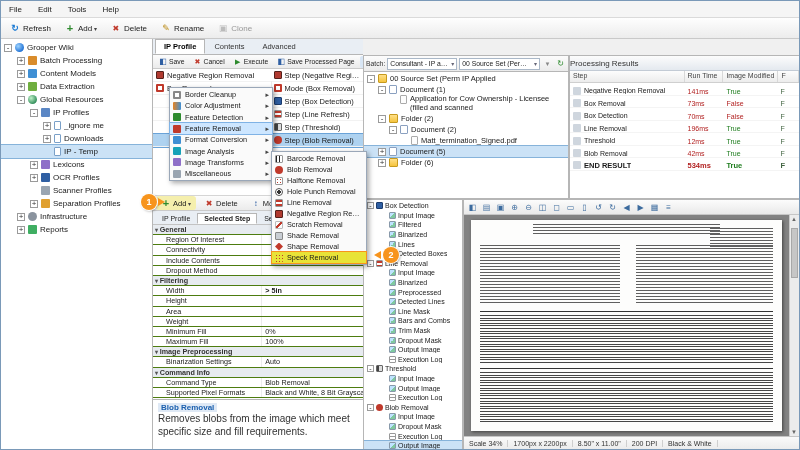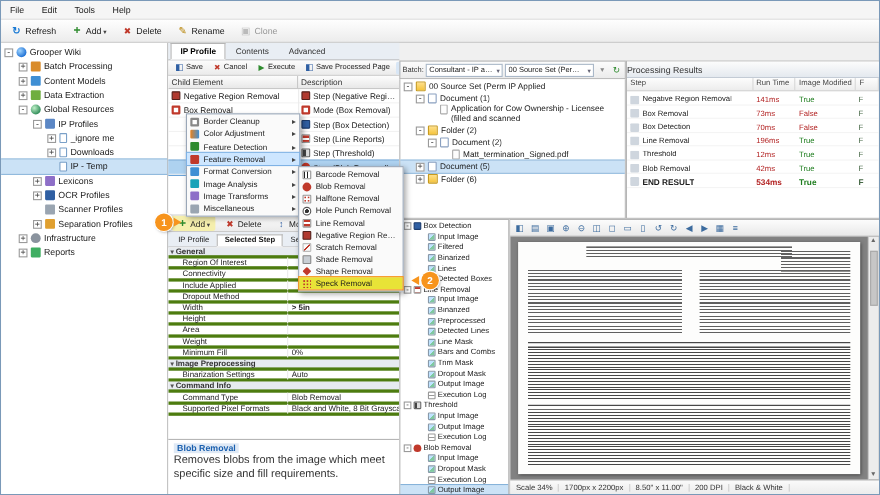--- a/index.html
+++ b/index.html
@@ -94,21 +94,21 @@
 
 
 #stoolbar{position:absolute;left:152px;top:194px;width:210px;height:16px;background:linear-gradient(#fcfcfc,#ebebeb);border-top:1px solid #d5d5d5;border-bottom:1px solid #cacaca;display:flex;align-items:center;font-size:7.5px;gap:3px;padding:0 3px}
 .sbtn{display:flex;align-items:center;gap:2px;padding:1px 4px;border:1px solid transparent;white-space:nowrap}
 #ptabs{position:absolute;left:152px;top:210px;width:210px;height:14px;background:#e9eef4;border-bottom:1px solid #c3c3c3;display:flex;align-items:flex-end;font-size:7px;padding-left:2px}
 .ptab{padding:1px 6px;border:1px solid transparent;white-space:nowrap;overflow:hidden}
 .ptab[data-active="true"]{background:#fff;border:1px solid #b6b6b6;border-bottom-color:#fff;font-weight:bold}
 
 
 #pgrid{position:absolute;left:152px;top:224px;width:210px;height:174px;background:#fff;overflow:hidden}
-.prow{display:flex;height:10.2px;border-bottom:3px solid #4d7c0f;font-size:7.2px;align-items:center}
+.prow{display:flex;height:10.2px;border-bottom:1px solid #4d7c0f;font-size:7.2px;}
 .pname{width:52%;padding:0 2px 0 4px;border-right:1px solid #ebebeb;overflow:hidden;white-space:nowrap}
 .pval{flex:1;padding:0 3px;overflow:hidden;white-space:nowrap;color:#222}
 .prow[data-type="cat"]{background:#e7ebf0;font-weight:bold;color:#333}
 .prow[data-type="cat"] .pname{width:100%;border-right:0;padding-left:2px}
 .prow[data-type="cat"] .pname::before{content:"▾ ";font-size:6px;color:#555}
 .prow[data-type="row"] .pname{padding-left:13px}
 .prow[data-bold="true"] .pval{font-weight:bold}
 
 
 #pdesc{position:absolute;left:152px;top:398px;width:210px;height:51px;background:#fff;border-top:1px solid #b6b6b6;padding:3px 5px;overflow:hidden}
@@ -183,21 +183,21 @@
 .tx.dense{background:repeating-linear-gradient(180deg,rgba(25,25,25,.8) 0 1px,transparent 1px 2.6px)}
 .hr{position:absolute;border-top:1px solid #333}
 .vscroll{position:absolute;right:0;top:0;bottom:0;width:10px;background:#ececec;border-left:1px solid #c9c9c9}
 .vthumb{position:absolute;left:1px;right:1px;top:13px;height:50px;background:#c6c6c6;border:1px solid #a8a8a8}
 .vscroll::before{content:"▲";position:absolute;top:1px;left:1px;font-size:6px;color:#666}
 .vscroll::after{content:"▼";position:absolute;bottom:1px;left:1px;font-size:6px;color:#666}
 .vstatus{height:13px;border-top:1px solid #c6c6c6;background:linear-gradient(#fafafa,#ececec);display:flex;align-items:center;font-size:7px;color:#333;flex:none}
 .vseg{padding:0 5px;border-right:1px solid #cfcfcf;white-space:nowrap}
 
 
-#ctxmenu{position:absolute;left:168px;top:102px;width:104px;background:#fafafa;border:1px solid #9aa7b8;box-shadow:2px 2px 5px rgba(0,0,0,.35);z-index:30;padding:1px 0}
+#ctxmenu{position:absolute;left:168px;top:86px;width:104px;background:#fafafa;border:1px solid #9aa7b8;box-shadow:2px 2px 5px rgba(0,0,0,.35);z-index:30;padding:1px 0}
 .mitem{display:flex;align-items:center;gap:4px;height:11.3px;padding:0 3px;font-size:7.3px;white-space:nowrap}
 .mitem .ic{width:8px;height:8px}
 .mitem .lbl{flex:1;overflow:hidden}
 .sub-arrow::before{content:"▸";font-size:7px;color:#444}
 .mitem[data-hover="true"]{background:#cde6ff;outline:1px solid #7fb2e5}
 #submenu{position:absolute;left:270px;top:150px;width:96px;background:#fafafa;border:1px solid #9aa7b8;box-shadow:2px 2px 5px rgba(0,0,0,.35);z-index:31;padding:1px 0}
 .smitem{display:flex;align-items:center;gap:4px;height:11px;padding:0 3px;font-size:7.3px;white-space:nowrap}
 .smitem .ic{width:8px;height:8px}
 .smitem[data-highlighted="true"]{background:var(--highlight-yellow);outline:1px solid var(--accent-orange)}
 [data-icon="border"] .ic{background:#fff;border:2px solid #888}
@@ -392,24 +392,20 @@
         <span class="txt" data-name="edit-button-label">Save Processed Page</span>
       </span>
 
       <span class="ebtn" data-name="edit-toolbar-button" data-icon="diagnostics" data-toggled="true">
         <span class="bic" data-name="edit-button-icon"></span>
         <span class="txt" data-name="edit-button-label">Diagnostics Mode On</span>
       </span>
     </div>
 
   <div id="sgrid" data-name="child-steps-grid">
-    <div class="ghead" data-name="grid-header">
-      <span class="gc1" data-name="column-header-child-element">Child Element</span>
-      <span class="gc2" data-name="column-header-description">Description</span>
-    </div>
     <div class="gdivider" data-name="grid-column-divider"></div>
     <div data-name="grid-body">
 
         <div class="grow" data-name="step-row" data-child="Negative Region Removal" data-child_icon="negative" data-desc="Step (Negative Region Rem" data-desc_icon="negative">
           <span class="gcell gc1">
             <span class="ic-child" data-name="step-icon"></span>
             <span class="lbl" data-name="step-child-label">Negative Region Removal</span>
           </span>
           <span class="gcell gc2">
             <span class="ic-desc" data-name="step-description-icon"></span>
@@ -437,21 +433,21 @@
             <span class="lbl" data-name="step-description-label">Step (Box Detection)</span>
           </span>
         </div>
 
         <div class="grow" data-name="step-row" data-child="" data-desc="Step (Line Removal)" data-desc_icon="line">
           <span class="gcell gc1">
             <span class="lbl" data-name="step-child-label"></span>
           </span>
           <span class="gcell gc2">
             <span class="ic-desc" data-name="step-description-icon"></span>
-            <span class="lbl" data-name="step-description-label">Step (Line Reports)</span>
+            <span class="lbl" data-name="step-description-label">Step (Line Refresh)</span>
           </span>
         </div>
 
         <div class="grow" data-name="step-row" data-child="" data-desc="Step (Threshold)" data-desc_icon="threshold">
           <span class="gcell gc1">
             <span class="lbl" data-name="step-child-label"></span>
           </span>
           <span class="gcell gc2">
             <span class="ic-desc" data-name="step-description-icon"></span>
             <span class="lbl" data-name="step-description-label">Step (Threshold)</span>
@@ -508,29 +504,33 @@
         <span class="pname" data-name="property-name">Region Of Interest</span>
         <span class="pval" data-name="property-value"></span>
       </div>
 
       <div class="prow" data-name="Connectivity" data-type="row">
         <span class="pname" data-name="property-name">Connectivity</span>
         <span class="pval" data-name="property-value"></span>
       </div>
 
       <div class="prow" data-name="Include Contents" data-type="row">
-        <span class="pname" data-name="property-name">Include Applied</span>
+        <span class="pname" data-name="property-name">Include Contents</span>
         <span class="pval" data-name="property-value"></span>
       </div>
 
       <div class="prow" data-name="Dropout Method" data-type="row">
         <span class="pname" data-name="property-name">Dropout Method</span>
         <span class="pval" data-name="property-value"></span>
       </div>
 
+      <div class="prow" data-name="Filtering" data-type="cat">
+        <span class="pname" data-name="property-name">Filtering</span>
+        <span class="pval" data-name="property-value"></span>
+      </div>
 
       <div class="prow" data-name="Width" data-type="row" data-bold="true">
         <span class="pname" data-name="property-name">Width</span>
         <span class="pval" data-name="property-value">&gt; 5in</span>
       </div>
 
       <div class="prow" data-name="Height" data-type="row">
         <span class="pname" data-name="property-name">Height</span>
         <span class="pval" data-name="property-value"></span>
       </div>
@@ -543,20 +543,24 @@
       <div class="prow" data-name="Weight" data-type="row">
         <span class="pname" data-name="property-name">Weight</span>
         <span class="pval" data-name="property-value"></span>
       </div>
 
       <div class="prow" data-name="Minimum Fill" data-type="row">
         <span class="pname" data-name="property-name">Minimum Fill</span>
         <span class="pval" data-name="property-value">0%</span>
       </div>
 
+      <div class="prow" data-name="Maximum Fill" data-type="row">
+        <span class="pname" data-name="property-name">Maximum Fill</span>
+        <span class="pval" data-name="property-value">100%</span>
+      </div>
 
       <div class="prow" data-name="Image Preprocessing" data-type="cat">
         <span class="pname" data-name="property-name">Image Preprocessing</span>
         <span class="pval" data-name="property-value"></span>
       </div>
 
       <div class="prow" data-name="Binarization Settings" data-type="row">
         <span class="pname" data-name="property-name">Binarization Settings</span>
         <span class="pval" data-name="property-value">Auto</span>
       </div>

